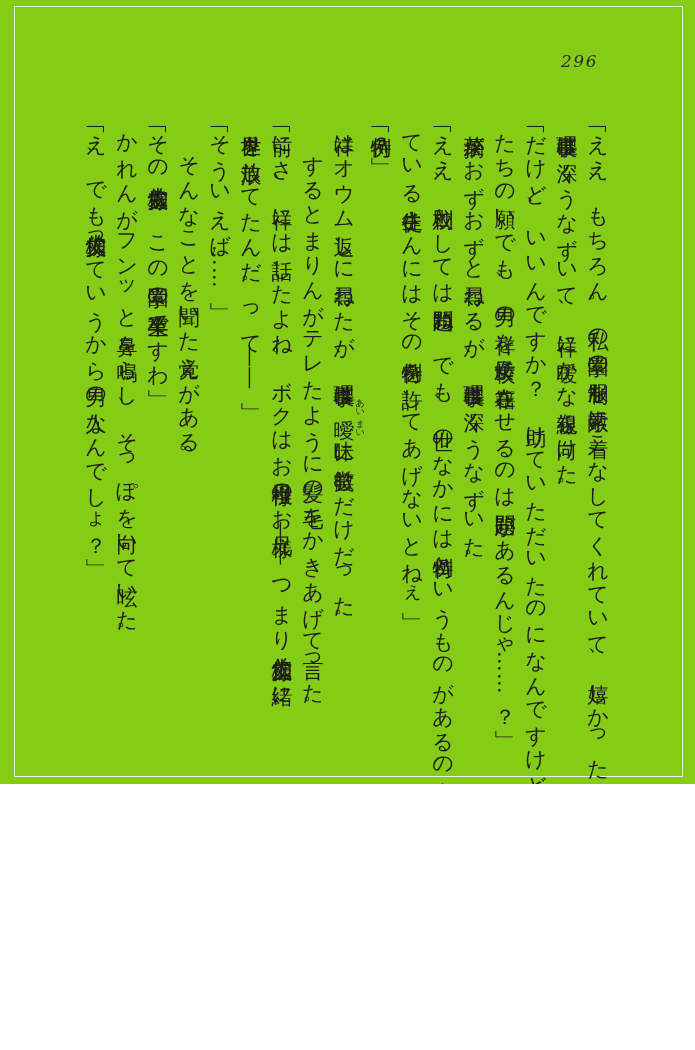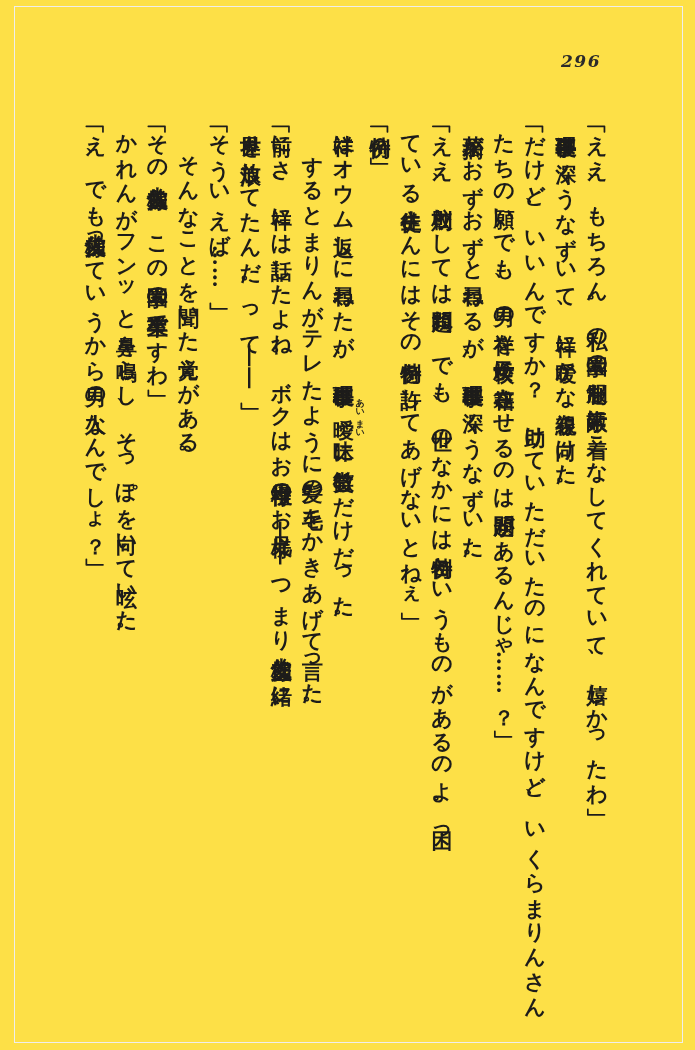--- a/index.html
+++ b/index.html
@@ -6,24 +6,23 @@
     margin: 0;
     padding: 0;
     width: 695px;
     height: 1050px;
     background: #ffffff;
     font-family: "DejaVu Serif", serif;
   }
   .page {
     position: relative;
     width: 695px;
-    height: 1050px;
-    background: #fde047;
+    height: 784px;
+    background: #84cc16;
     overflow: hidden;
-    font-weight: bold;
   }
   
   .page-frame {
     position: absolute;
     top: 6px; left: 14px; right: 12px; bottom: 7px;
     border: 1px solid #efeeec;
     pointer-events: none;
   }
   .page-number {
     position: absolute;

